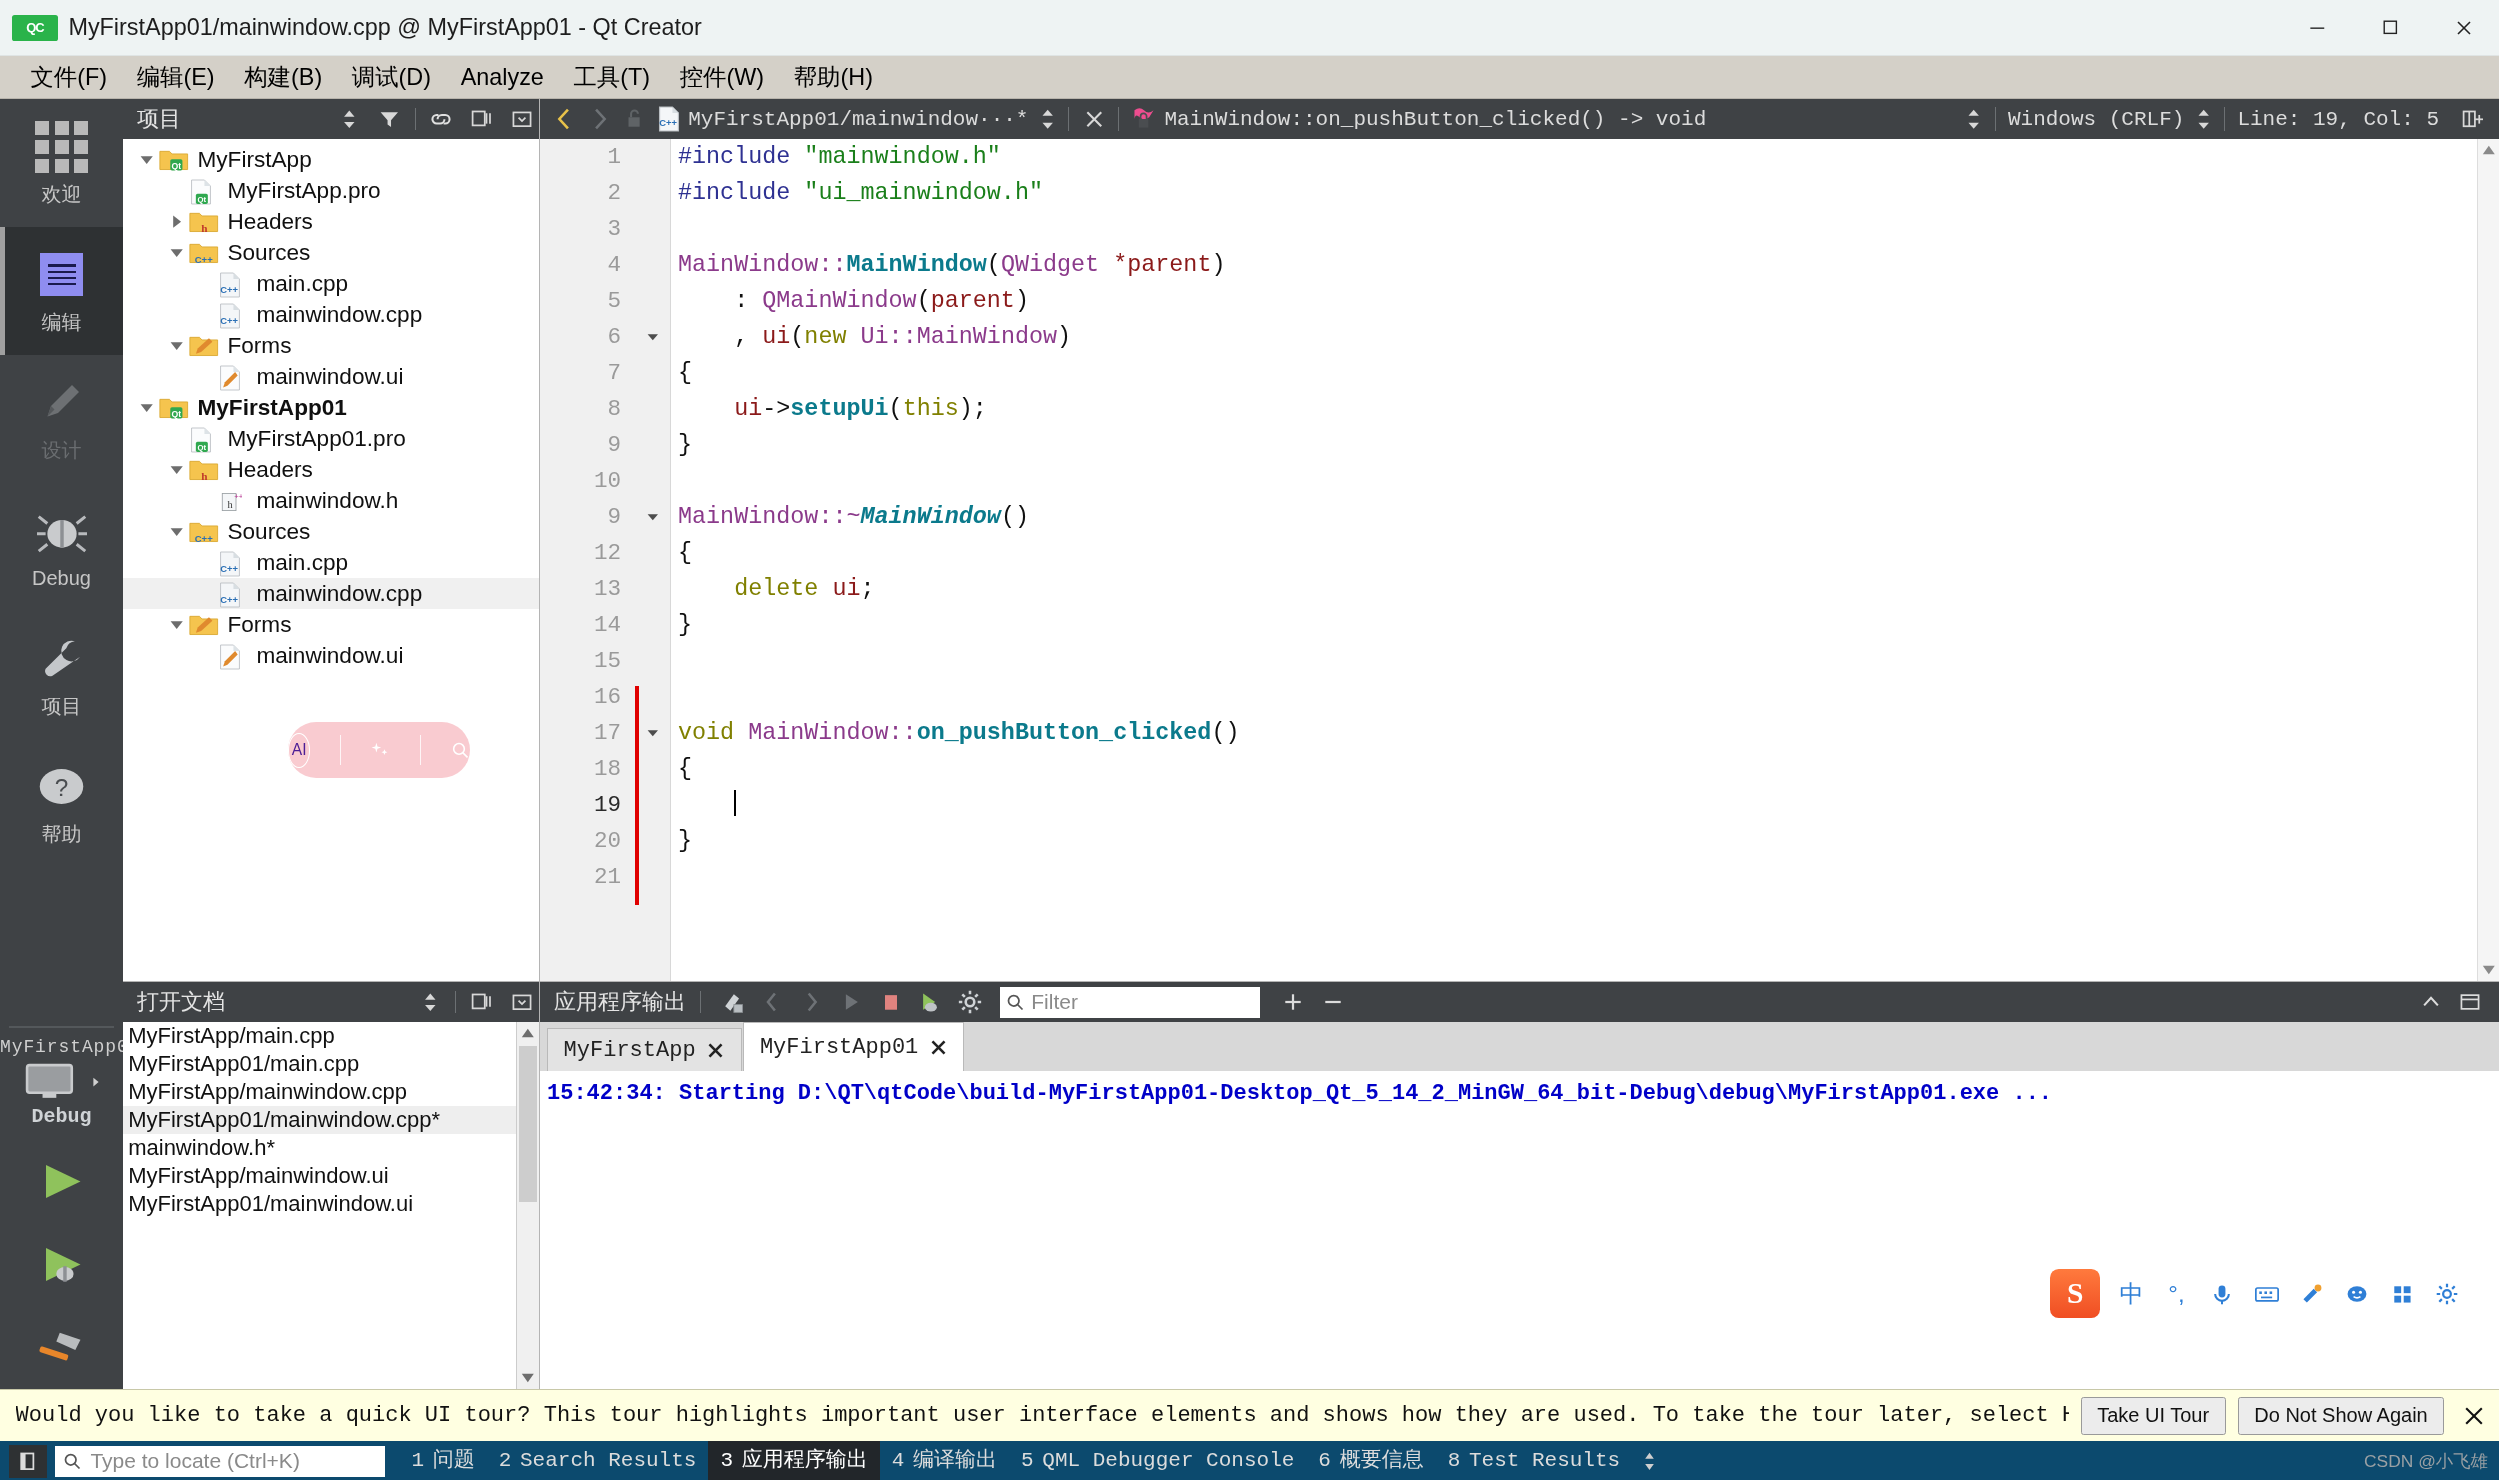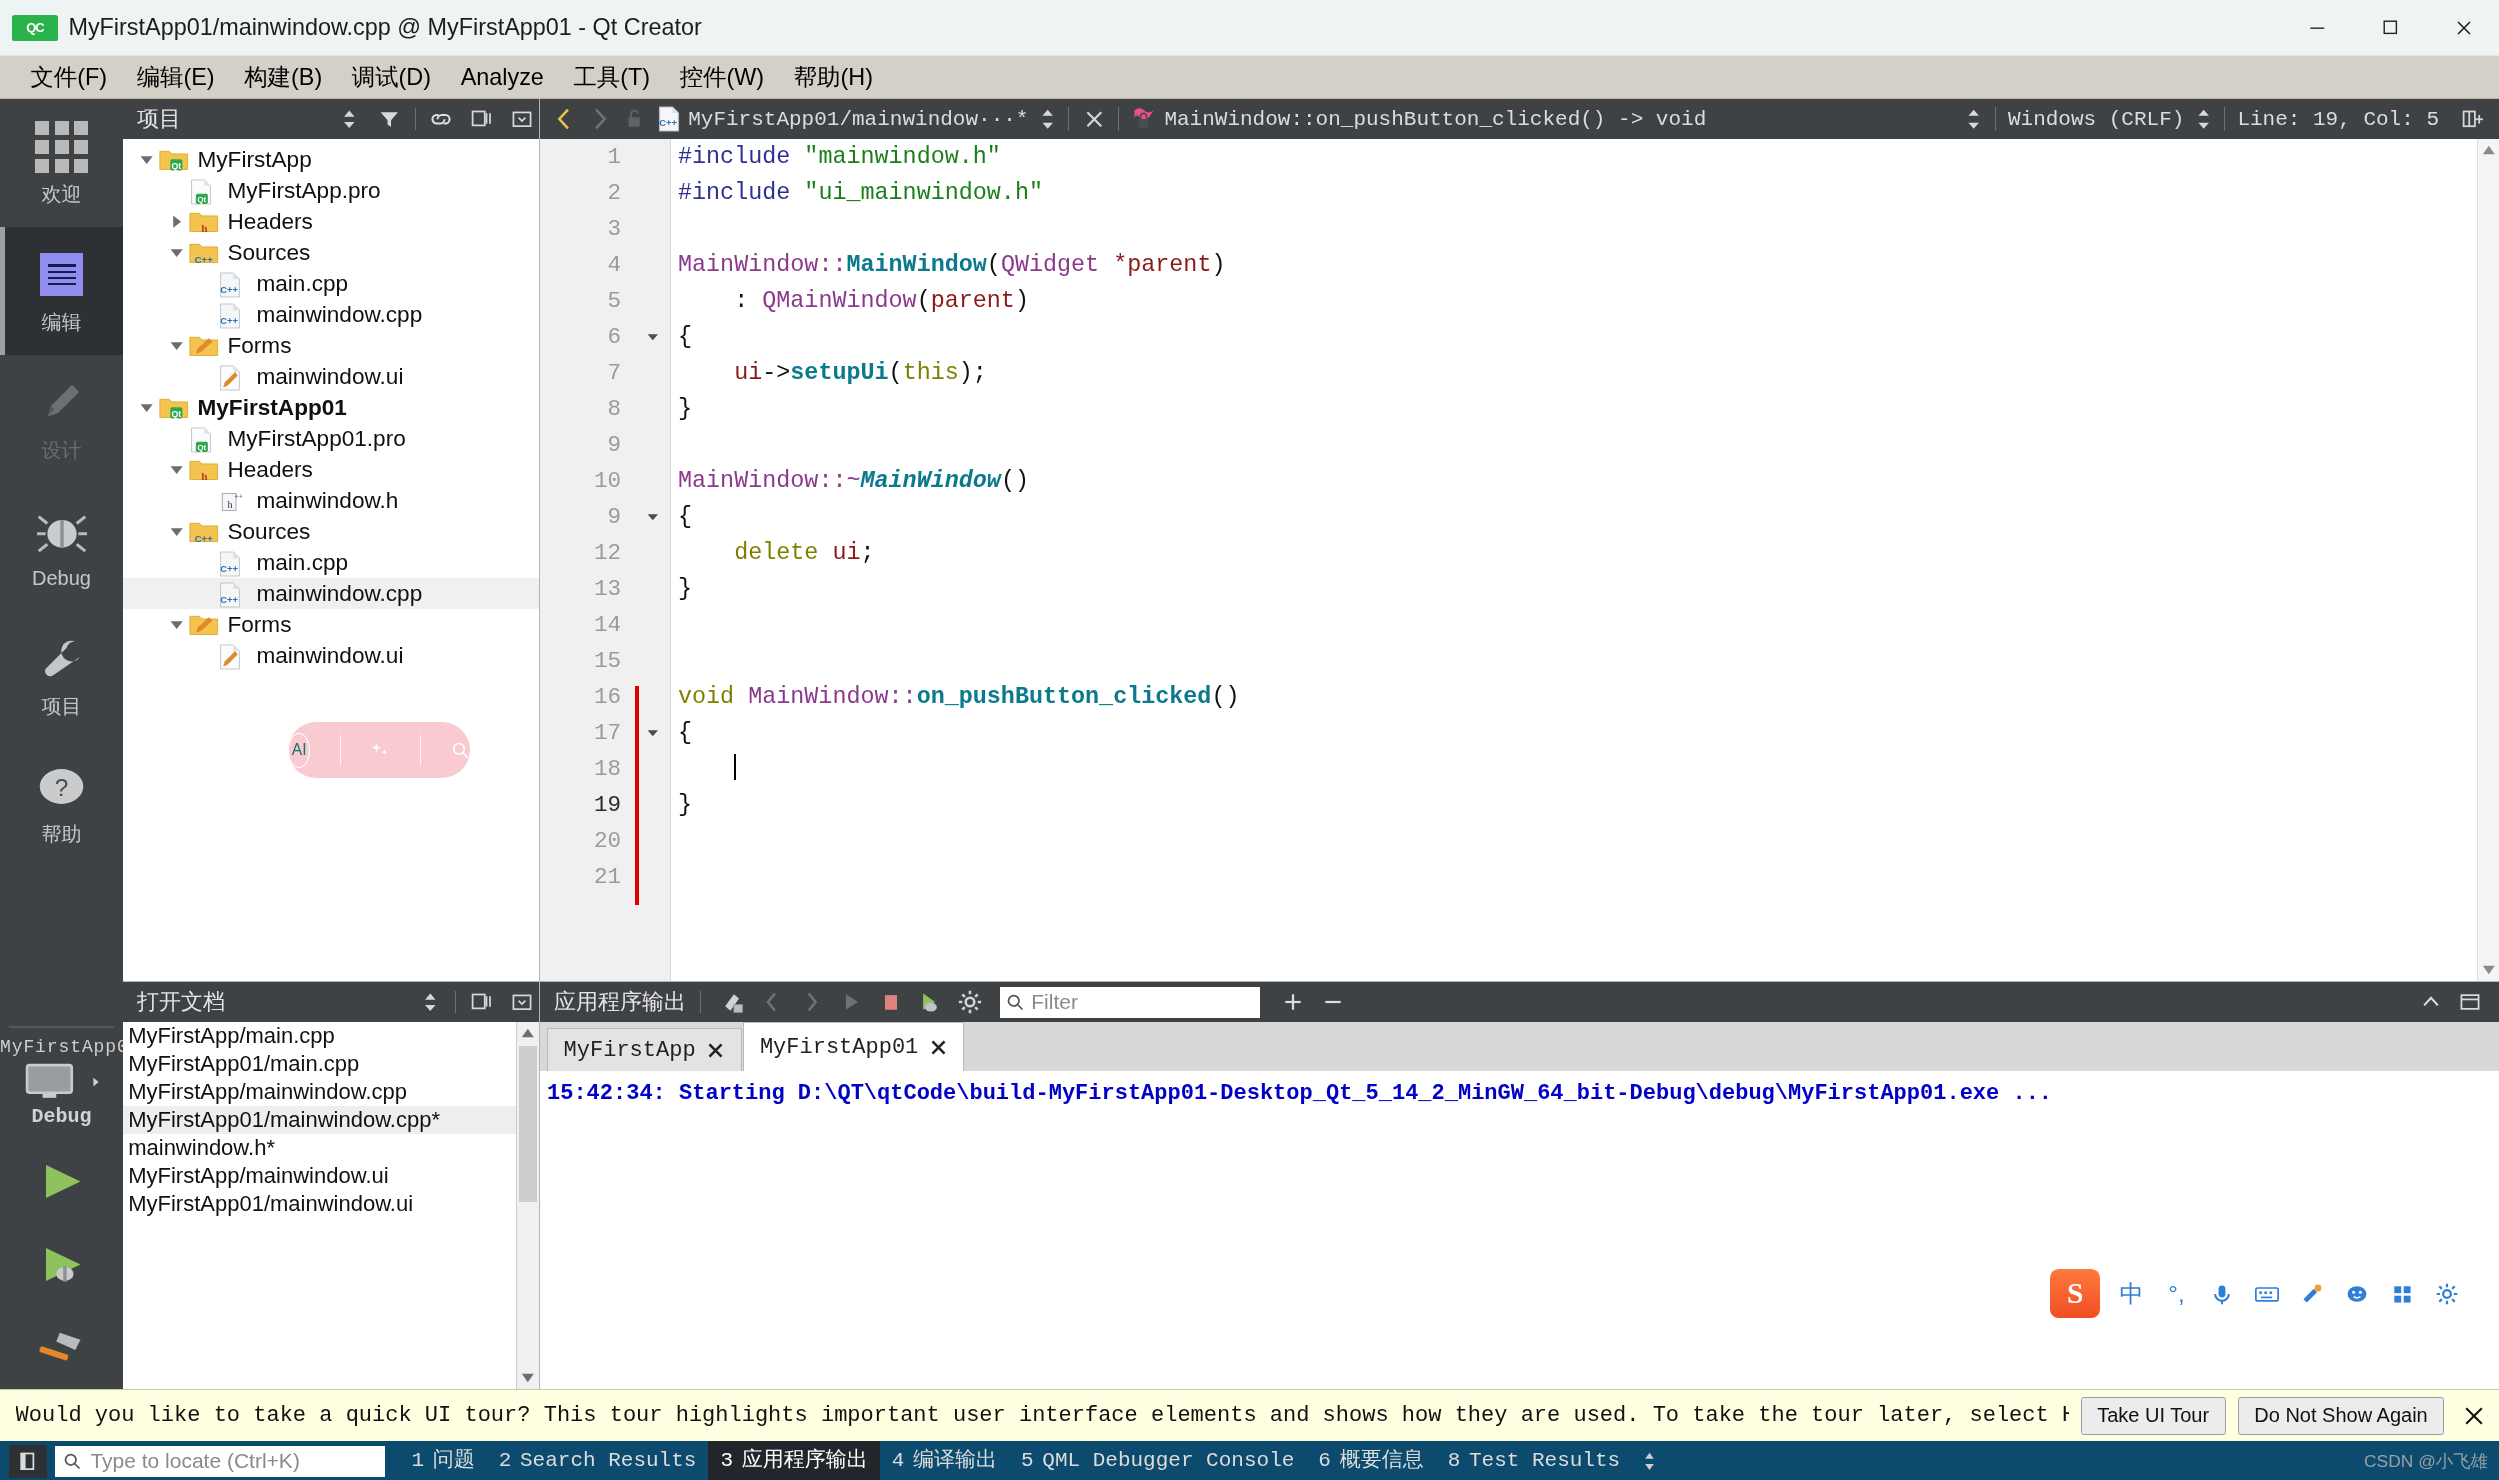--- a/index.html
+++ b/index.html
@@ -210,21 +210,21 @@
            white-space:nowrap; font-size:21px; color:#dcdcdc;}
   .sbtab.active { background:#22262a; color:#fff; }
   .sb-spacer { flex:1; }
   .sb-right { display:flex; align-items:center; gap:8.7px; padding-right:12px; font-size:17.4px;
               color:#9aa0a4; font-family:"Liberation Sans",sans-serif;}
 
   
   .aihl {
     position:absolute; background:rgba(247,183,190,0.72); border-radius:35px;
     display:flex; align-items:center; gap:30px;
-    color:#0f766e; font-size:22.6px; pointer-events:none;
+    color:#4c1d95; font-size:22.6px; pointer-events:none;
   }
   .aihl .ai-badge { border:1.7px solid #fff; border-radius:50%; width:35px;height:35px;
                     display:flex;align-items:center;justify-content:center; font-size:15.6px;}
   .aihl .ai-bar { width:1.7px;height:29.5px;background:#fff;opacity:.8;}
 </style>
 </head>
 <body>
 
 <div class="app">
 
@@ -802,20 +802,21 @@
             <div class="foldcell"></div>
             <div class="foldcell"></div>
             <div class="redbar" style="top: 547px; height: 219px;"></div>
           </div>
         <div class="code" id="codecol">
             <div class="cline"><span class="pp">#include </span><span class="str">"mainwindow.h"</span></div>
             <div class="cline"><span class="pp">#include </span><span class="str">"ui_mainwindow.h"</span></div>
             <div class="cline"></div>
             <div class="cline"><span class="ty">MainWindow</span><span class="ty">::</span><span class="fn">MainWindow</span><span class="pl">(</span><span class="ty">QWidget </span><span class="pm">*parent</span><span class="pl">)</span></div>
             <div class="cline"><span class="pl">    : </span><span class="ty">QMainWindow</span><span class="pl">(</span><span class="pm">parent</span><span class="pl">)</span></div>
+            <div class="cline"><span class="pl">    , </span><span class="pm">ui</span><span class="pl">(</span><span class="k">new </span><span class="ty">Ui</span><span class="ty">::</span><span class="ty">MainWindow</span><span class="pl">)</span></div>
             <div class="cline"><span class="pl">{</span></div>
             <div class="cline"><span class="pl">    </span><span class="pm">ui</span><span class="pl">-&gt;</span><span class="fn">setupUi</span><span class="pl">(</span><span class="k">this</span><span class="pl">);</span></div>
             <div class="cline"><span class="pl">}</span></div>
             <div class="cline"></div>
             <div class="cline"><span class="ty">MainWindow</span><span class="ty">::~</span><span class="fnd">MainWindow</span><span class="pl">()</span></div>
             <div class="cline"><span class="pl">{</span></div>
             <div class="cline"><span class="pl">    </span><span class="k">delete </span><span class="pm">ui</span><span class="pl">;</span></div>
             <div class="cline"><span class="pl">}</span></div>
             <div class="cline"></div>
             <div class="cline"></div>

